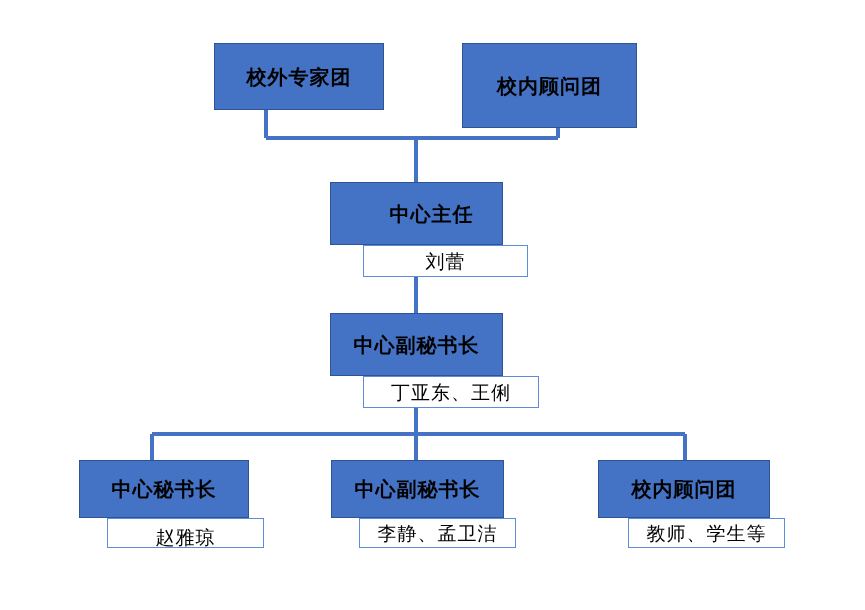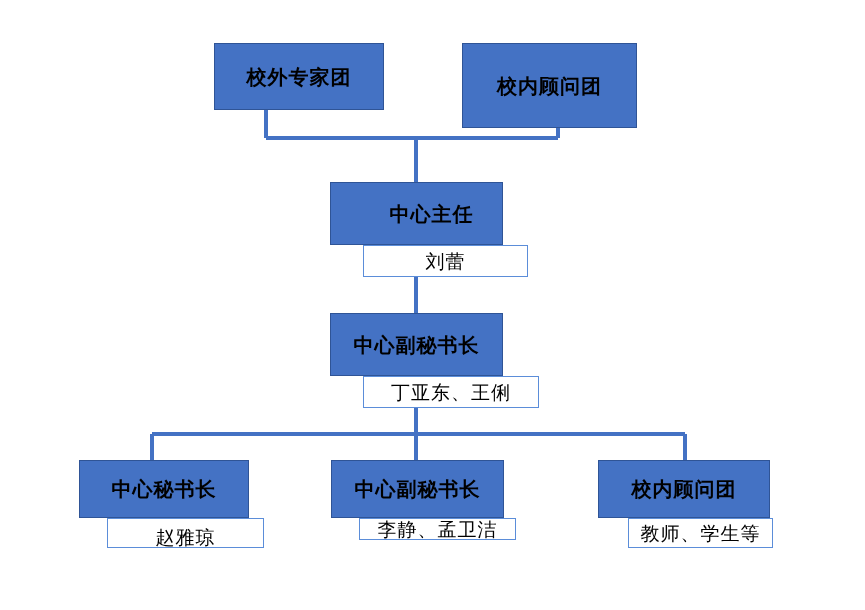--- a/index.html
+++ b/index.html
@@ -115,24 +115,24 @@
   <div class="role-box" style="left:79px; top:460px; width:170px; height:58px;">
     <span class="role-label">中心秘书长</span>
   </div>
   <div class="name-box" style="left:107px; top:518px; width:157px; height:30px;align-items:flex-end;">
     <span class="name-label">赵雅琼</span>
   </div>
 
   <div class="role-box" style="left:331px; top:460px; width:173px; height:58px;">
     <span class="role-label">中心副秘书长</span>
   </div>
-  <div class="name-box" style="left:359px; top:518px; width:157px; height:22px;">
+  <div class="name-box" style="left:359px; top:518px; width:157px; height:30px;">
     <span class="name-label">李静、孟卫洁</span>
   </div>
 
   <div class="role-box" style="left:598px; top:460px; width:172px; height:58px;">
     <span class="role-label">校内顾问团</span>
   </div>
-  <div class="name-box" style="left:628px; top:518px; width:145px; height:30px;">
+  <div class="name-box" style="left:628px; top:518px; width:157px; height:30px;">
     <span class="name-label">教师、学生等</span>
   </div>
 
 </div>
 
 </body></html>

